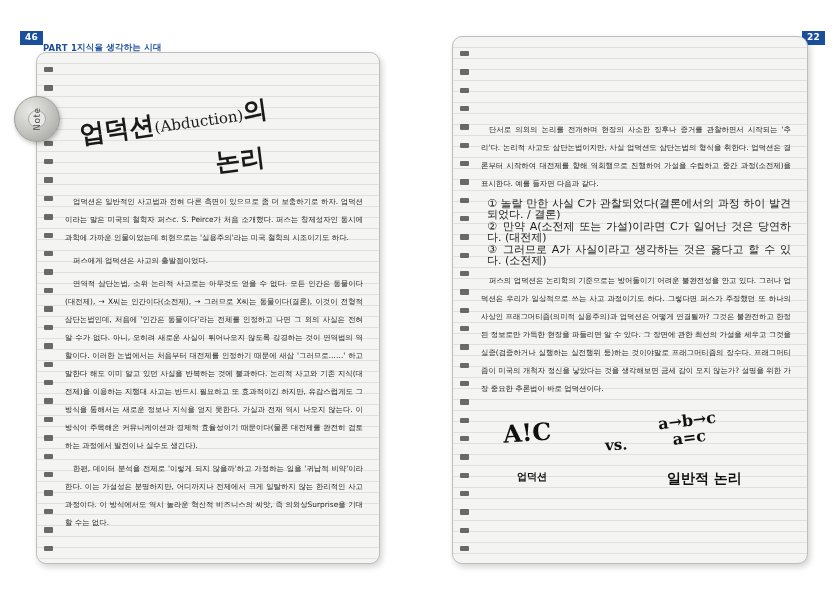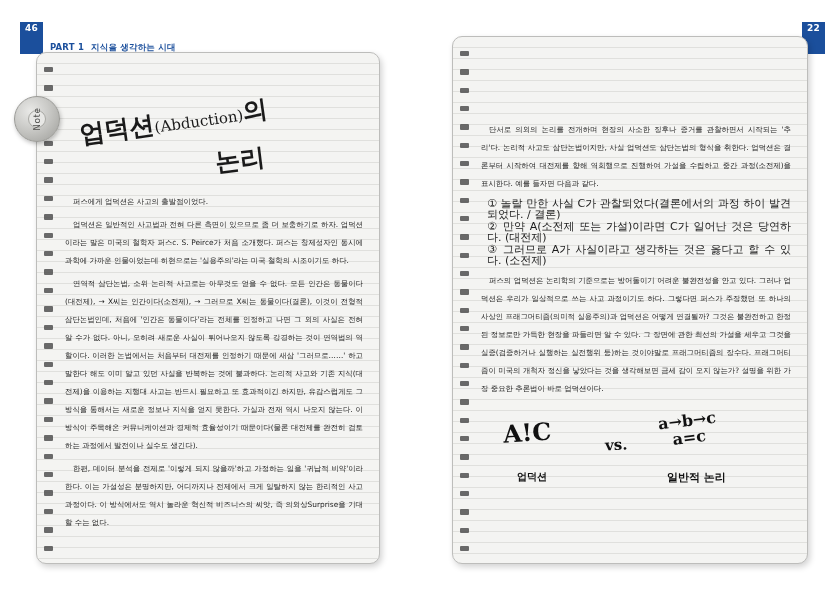--- a/index.html
+++ b/index.html
@@ -14,21 +14,21 @@
     position: relative;
     width: 839px; height: 595px;
     background: #ffffff;
   }
 
   
   .runhead {
     position: absolute;
     top: 22px;
     display: flex;
-    gap: 7px;
+    align-items: center;
     font-size: 8.5px;
     letter-spacing: 0.2px;
   }
   .runhead-left { left: 20px; }
   .runhead-right { right: 14px; }
   .folio {
     background: #1b4f9c;
     color: #ffffff;
     font-weight: bold;
     font-size: 9px;
@@ -212,21 +212,21 @@
     left: 36px; top: 58px;
     font-family: "DejaVu Sans", sans-serif;
     font-size: 10px;
     font-weight: bold;
     color: #111;
   }
   .hand-formula .cap-right {
     position: absolute;
     left: 186px; top: 58px;
     font-family: "DejaVu Sans", sans-serif;
-    font-size: 11px;
+    font-size: 14px;
     font-weight: bold;
     color: #111;
   }
 </style>
 </head>
 <body>
 
 <div class="page">
 
   <div class="runhead runhead-left">
@@ -275,22 +275,22 @@
 
     <div class="sheet-body">
 
       <div class="hand-title">
         <div class="ht1">
           <span>업덕션</span><span class="abd">(Abduction)</span><span>의</span>
         </div>
         <div class="ht2">논리</div>
       </div>
 
+      <p class="para">업덕션은 일반적인 사고법과 전혀 다른 측면이 있으므로 좀 더 보충하기로 하자. 업덕션이라는 말은 미국의 철학자 퍼스c. S. Peirce가 처음 소개했다. 퍼스는 창제성자인 동시에 과학에 가까운 인물이었는데 히현으로는 '실용주의'라는 미국 철학의 시조이기도 하다.</p>
       <p class="para">퍼스에게 업덕션은 사고의 출발점이었다.</p>
-      <p class="para">업덕션은 일반적인 사고법과 전혀 다른 측면이 있으므로 좀 더 보충하기로 하자. 업덕션이라는 말은 미국의 철학자 퍼스c. S. Peirce가 처음 소개했다. 퍼스는 창제성자인 동시에 과학에 가까운 인물이었는데 히현으로는 '실용주의'라는 미국 철학의 시조이기도 하다.</p>
       <p class="para">연역적 삼단논법, 소위 논리적 사고로는 아무것도 얻을 수 없다. 모든 인간은 동물이다(대전제), → X씨는 인간이다(소전제), → 그러므로 X씨는 동물이다(결론), 이것이 전형적 삼단논법인데, 처음에 '인간은 동물이다'라는 전체를 인정하고 나면 그 외의 사실은 전혀 알 수가 없다. 아니, 오히려 새로운 사실이 튀어나오지 않도록 강경하는 것이 연역법의 역할이다. 이러한 논법에서는 처음부터 대전제를 인정하기 때문에 새삼 '그러므로……' 하고 말한다 해도 이미 알고 있던 사실을 반복하는 것에 불과하다. 논리적 사고와 기존 지식(대전제)을 이용하는 지행대 사고는 반드시 필요하고 또 효과적이긴 하지만, 유감스럽게도 그 방식을 통해서는 새로운 정보나 지식을 얻지 못한다. 가실과 전재 역시 나오지 않는다. 이 방식이 주목해온 커뮤니케이션과 경제적 효율성이기 때문이다(물론 대전제를 완전히 검토하는 과정에서 발전이나 실수도 생긴다).</p>
       <p class="para">한편, 데이터 분석을 전제로 '이렇게 되지 않을까'하고 가정하는 일을 '귀납적 비약'이라 한다. 이는 가설성은 분명하지만, 어디까지나 전제에서 크게 일탈하지 않는 한리적인 사고 과정이다. 이 방식에서도 역시 놀라운 혁신적 비즈니스의 씨앗, 즉 의외상Surprise을 기대할 수는 없다.</p>
 
     </div>
   </div>
 
   <div class="note-tab">
     <span>Note</span>
   </div>
 

